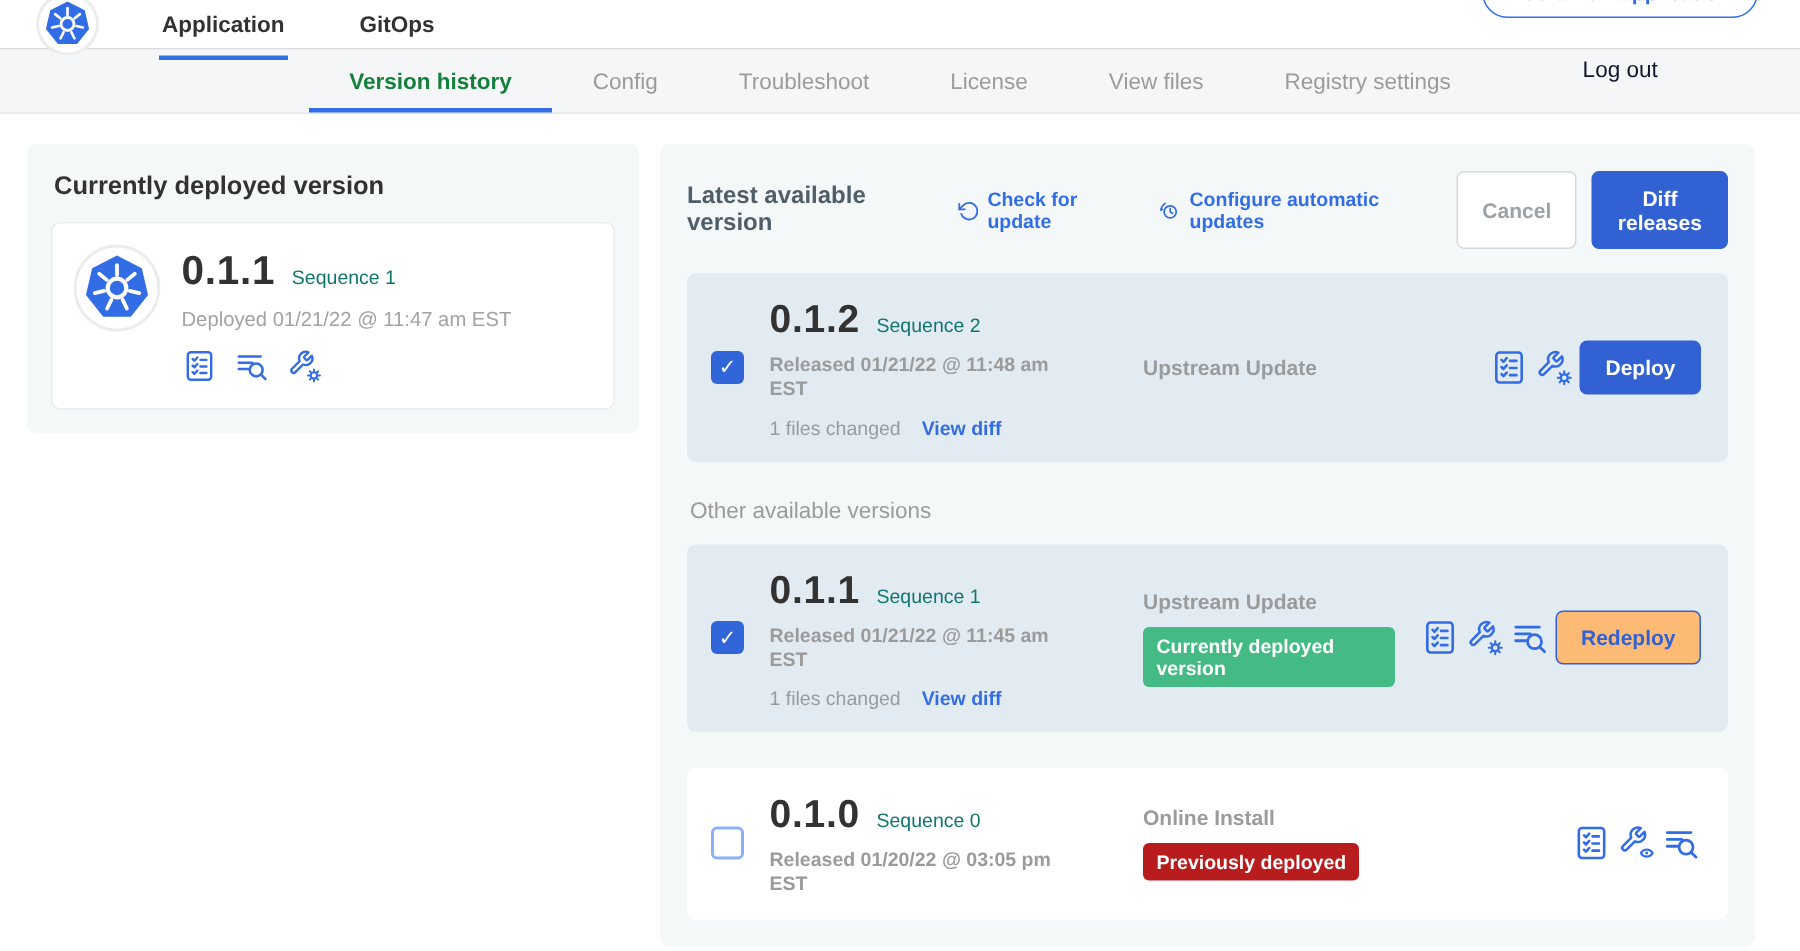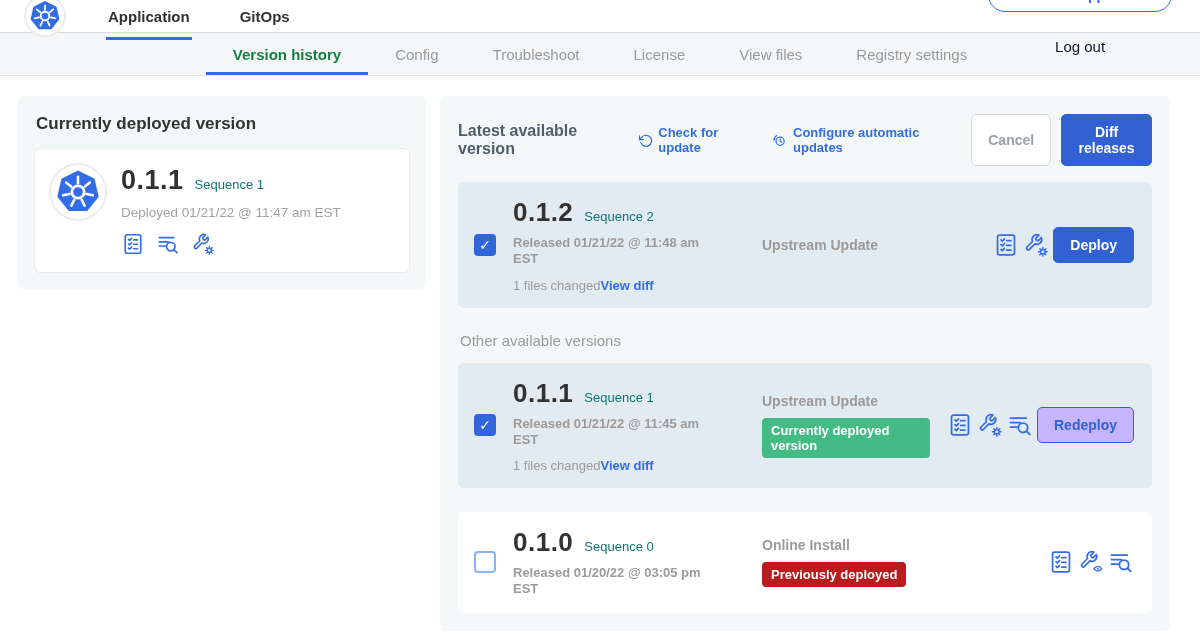--- a/index.html
+++ b/index.html
@@ -52,34 +52,34 @@
   .latest-head { display:flex; align-items:center; gap:22px; margin:2px 0 16px 0; }
   .latest-title { font-size:16px; font-weight:700; color:#4f5e69; }
   .blue-link { display:flex; align-items:center; gap:6px; color:#326de6; font-size:13px;
     font-weight:700; cursor:pointer; }
   .blue-link svg { width:17px; height:17px; }
   .head-btns { margin-left:auto; display:flex; gap:10px; }
   .btn { font-family:inherit; font-size:14px; font-weight:700; border-radius:5px;
     padding:9px 16px; cursor:pointer; }
   .btn-ghost { background:#fff; border:1px solid #d6d9db; color:#9ba1a6; }
   .btn-primary { background:#3161d2; border:1px solid #3161d2; color:#fff; }
-  .btn-outline { background:#c4b5fd; border:1px solid #3161d2; color:#3161d2;text-align:right; }
+  .btn-outline { background:#fdba74; border:1px solid #3161d2; color:#3161d2;text-align:right; }
 
   .vrow { border-radius:6px; padding:15px 16px; display:flex; align-items:center; gap:17px; }
   .vrow.selected { background:#e3ebf2; }
   .vrow.plain { background:#fff; }
   .checkbox { width:22px; height:22px; border-radius:4px; flex:0 0 auto; cursor:pointer;
     display:flex; align-items:center; justify-content:center; }
   .checkbox.checked { background:#3066d9; color:#fff; font-size:14px; font-weight:700; }
   .checkbox.unchecked { background:#fff; border:2px solid #8ab0f5; }
   .vinfo { width:218px; flex:0 0 auto; }
   .vinfo .ver-num { font-size:26px; }
   .released { font-size:13px; font-weight:700; color:#9b9b9b; margin-top:7px; width:205px;
     line-height:1.25; }
-  .files-line { font-size:13px; color:#9b9b9b; margin-top:10px; display:flex; }
+  .files-line { font-size:13px; color:#9b9b9b; margin-top:10px; display:flex; gap:14px; }
   .view-diff { color:#326de6; font-weight:700; cursor:pointer; }
   .vmid { flex:1 1 auto; padding-left:14px; }
   .source { font-size:14px; font-weight:700; color:#9b9b9b; }
   .badge { display:inline-block; margin-top:9px; font-size:13px; font-weight:700;
     color:#fff; padding:5px 9px; border-radius:4px; }
   .badge.green { background:#44bb85; }
   .badge.gray { background:#b91c1c; }
   .vactions { display:flex; align-items:center; gap:4px; padding-right:2px; }
   .vactions .aicon { width:26px; height:26px; }
   .other-title { font-size:15px; color:#9b9b9b; margin:24px 0 14px 2px; }

